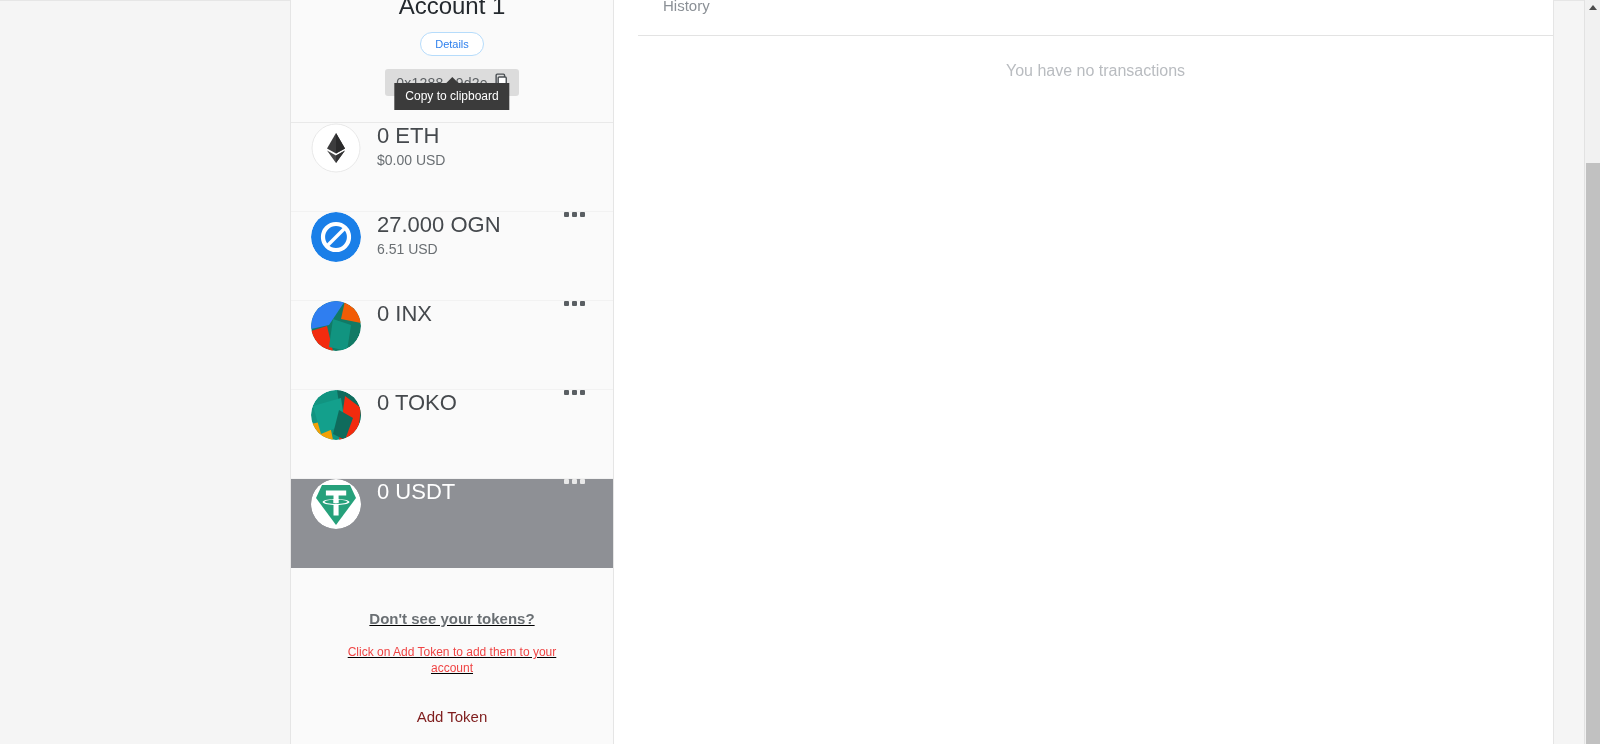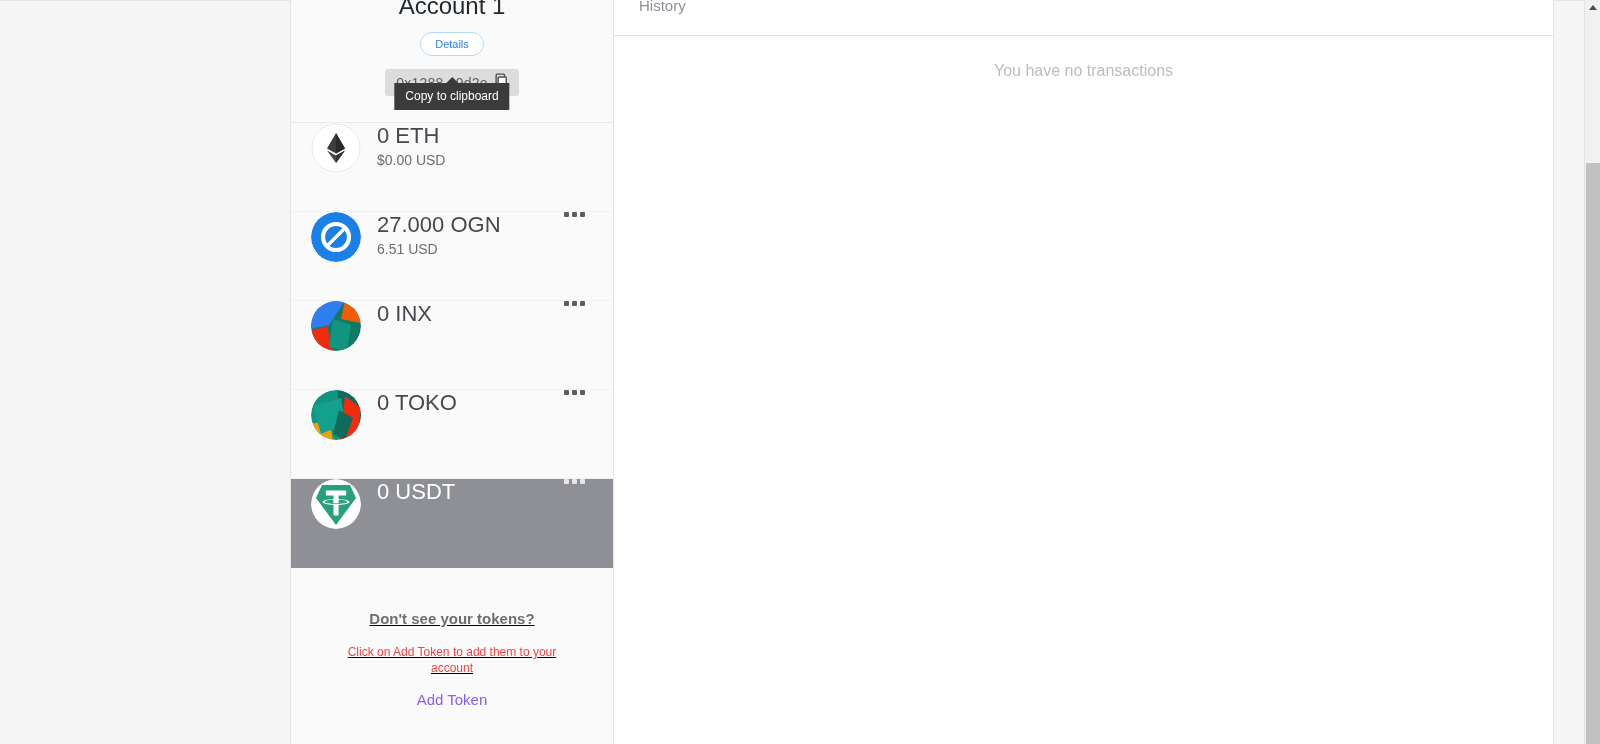--- a/index.html
+++ b/index.html
@@ -46,20 +46,21 @@
   }
 
   
   .app {
     position: absolute; left: 290px; top: 0;
     width: 1264px; height: 744px;
     background: #ffffff;
     border-left: 1px solid #e5e5e5;
     border-right: 1px solid #e5e5e5;
     display: flex;
+    gap: 24px;
   }
 
   
   .left-col {
     position: relative;
     width: 323px;
     height: 744px;
     background: #fafafa;
     border-right: 1px solid #e5e5e5;
     flex: 0 0 323px;
@@ -203,22 +204,22 @@
   }
   .ats-desc {
     font-size: 12px;
     color: #ef4444;
     margin-top: 16px;
     line-height: 16px;
   }
   .ats-link {
     display: inline-block;
     font-size: 15px;
-    color: #8b5cf6;
-    margin-top: 15px;
+    color: #7f1d1d;
+    margin-top: 32px;
     cursor: pointer;
   }
 
   
   .right-col {
     position: relative;
     flex: 1 1 auto;
     height: 744px;
     background: #ffffff;
   }

